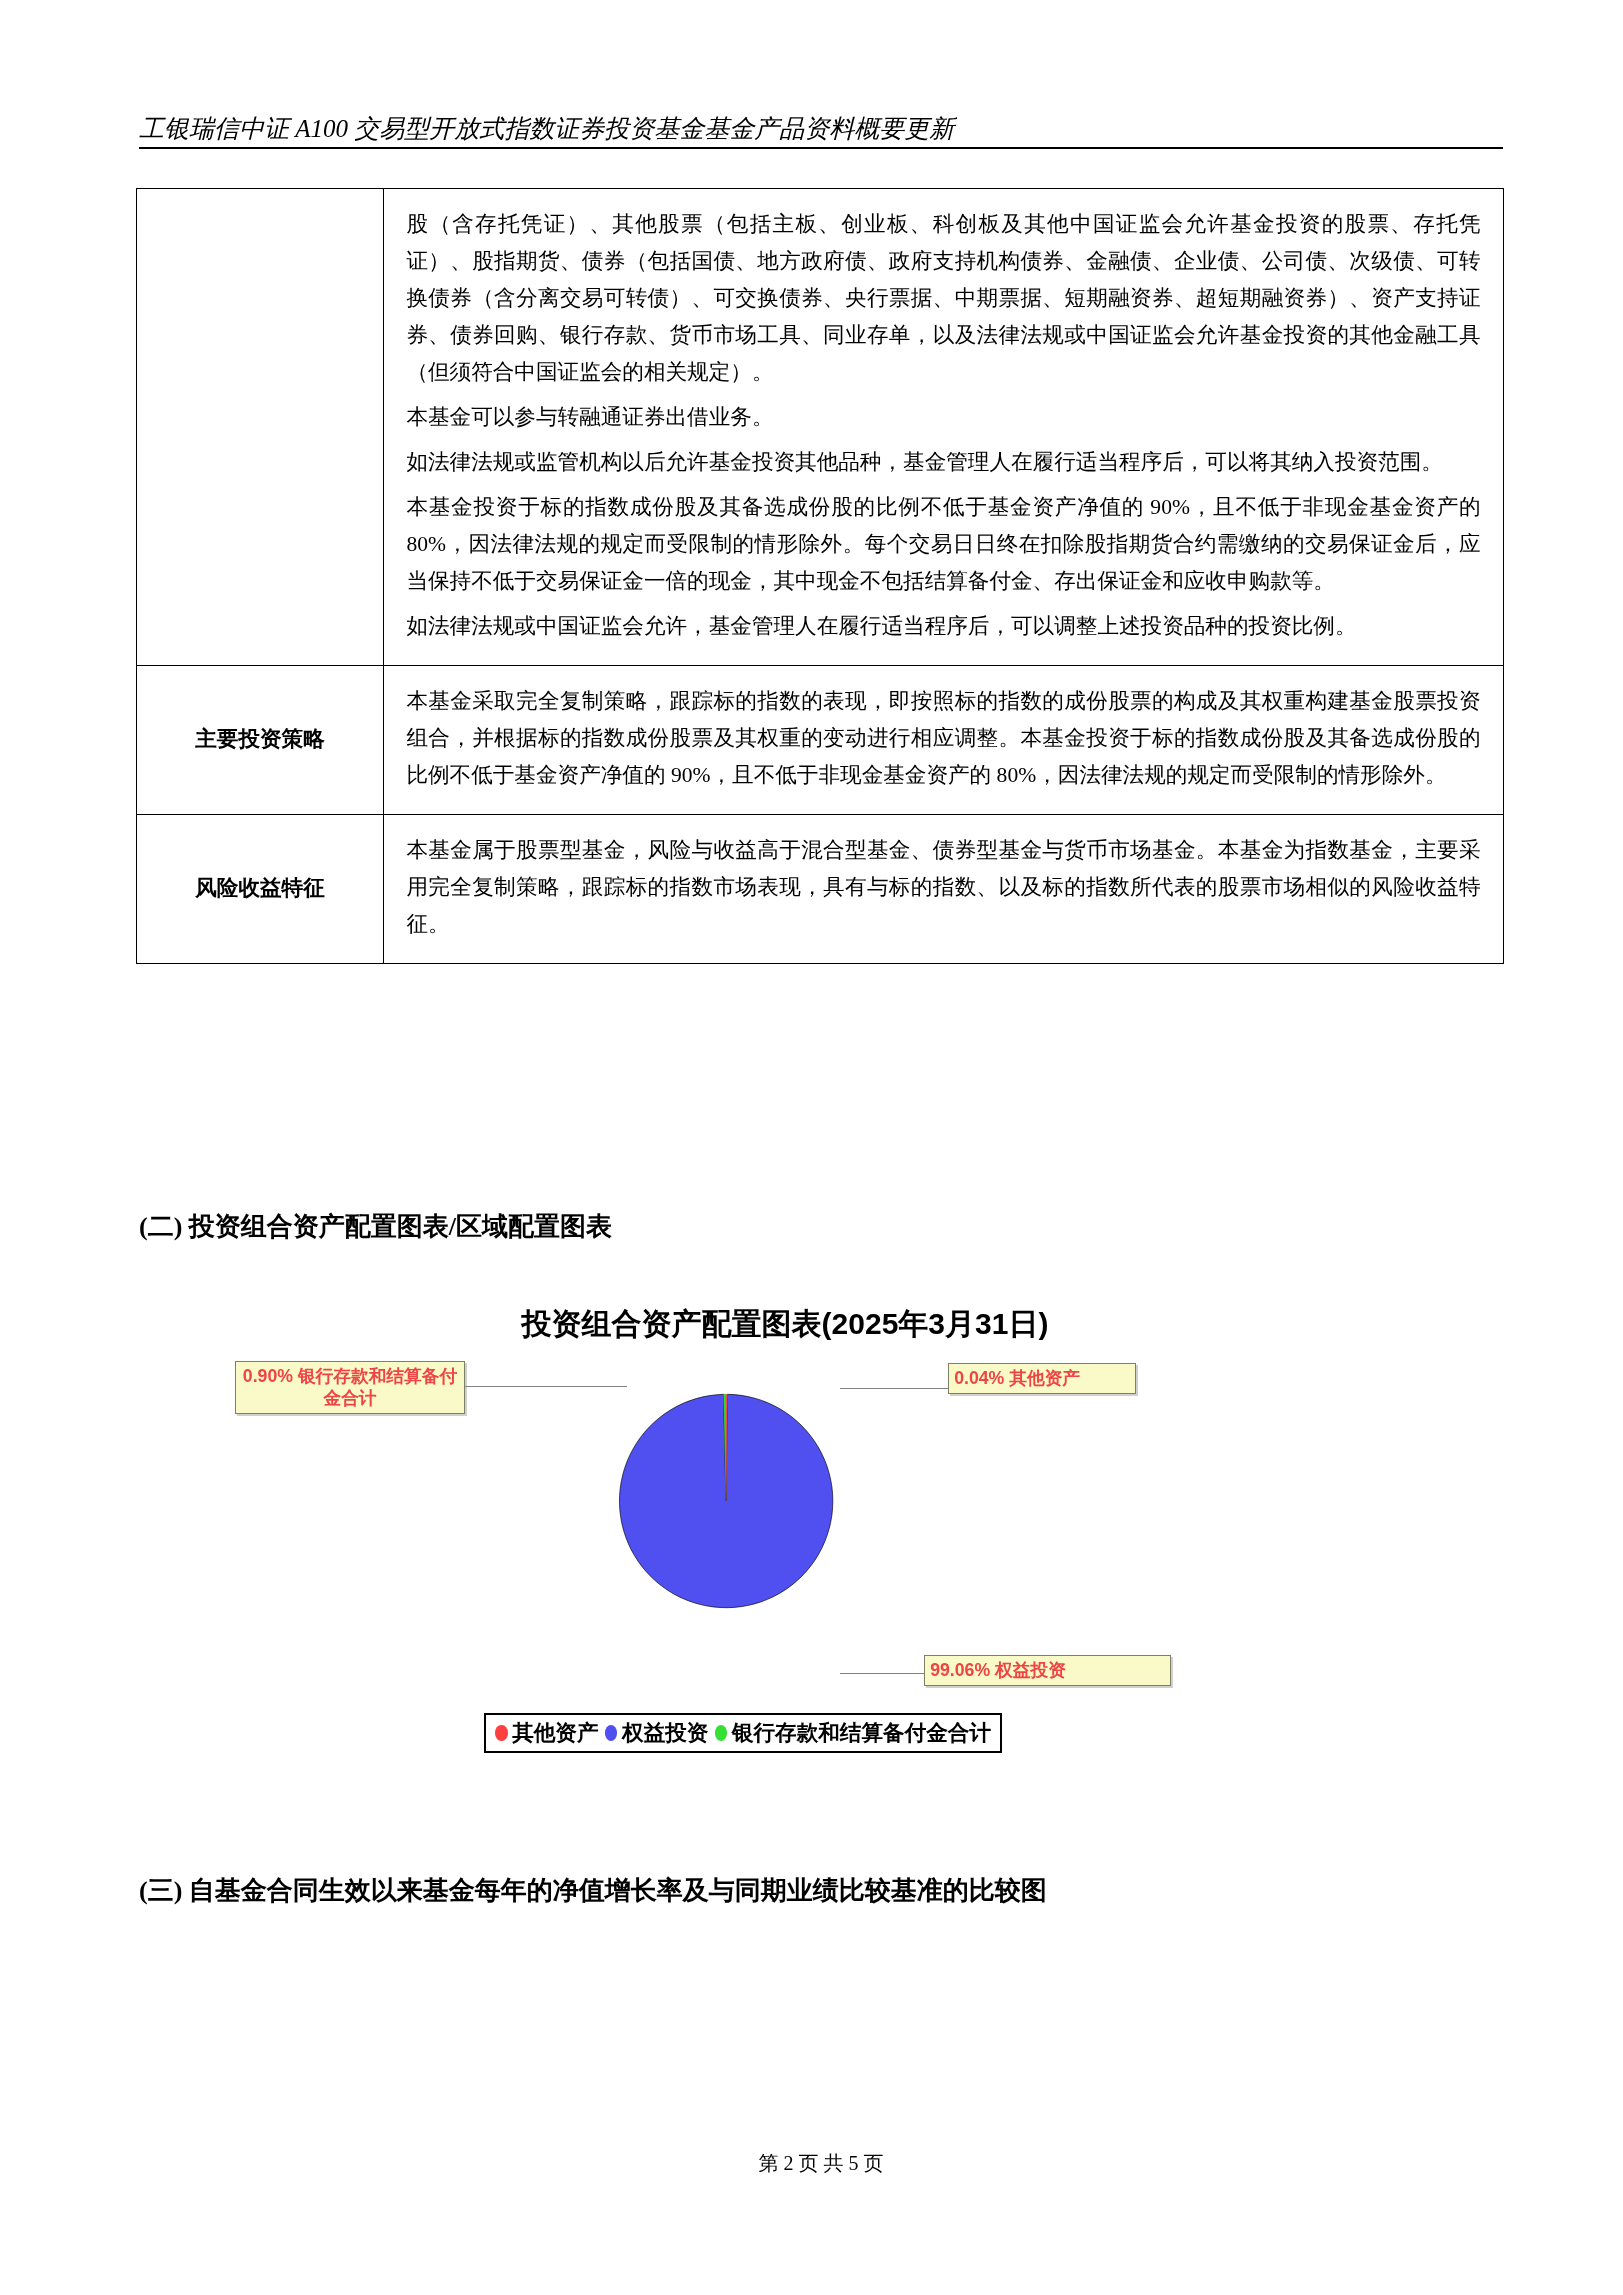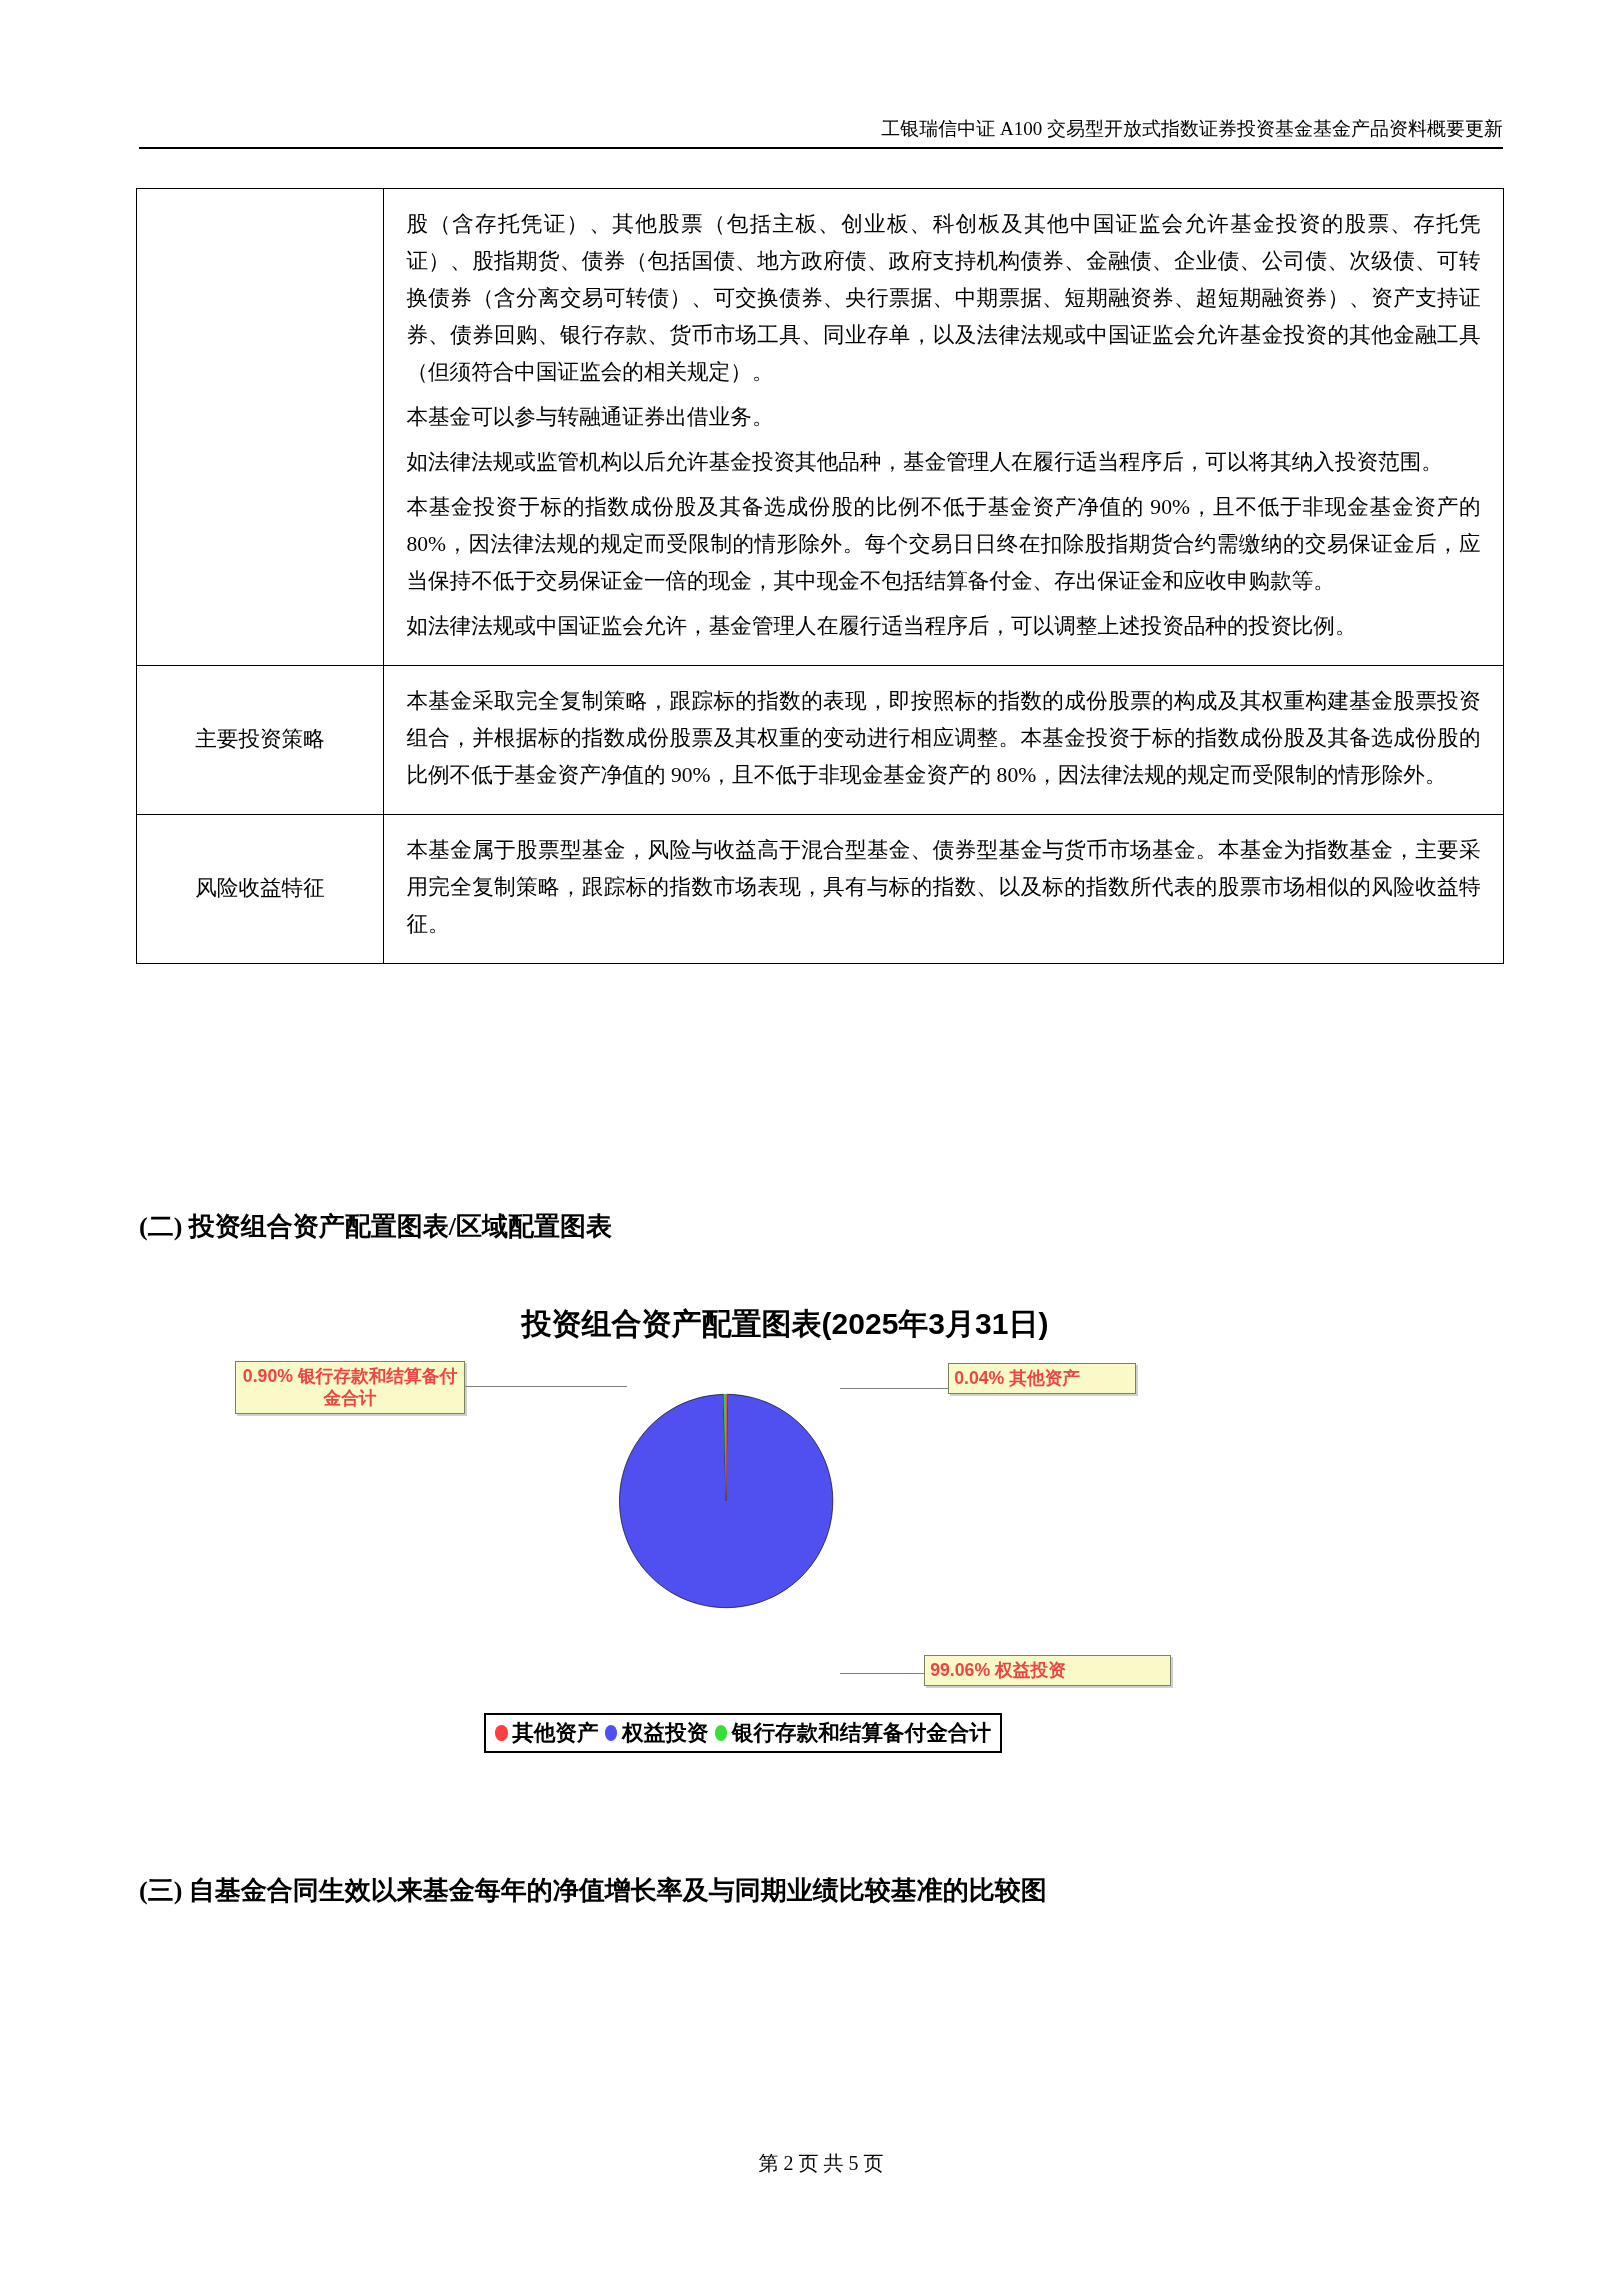--- a/index.html
+++ b/index.html
@@ -22,26 +22,27 @@
   }
 
   
   .doc-header {
     position: absolute;
     left: 139px;
     top: 116px;
     width: 1364px;
   }
   .doc-header .hdr-text {
-    text-align: right;
-    font-size: 19px;
+    text-align: left;
+    font-size: 25px;
     line-height: 26px;
     font-family: "Liberation Serif", "DejaVu Serif", serif;
     letter-spacing: 0px;
     white-space: nowrap;
+    font-style: italic;
   }
   .doc-header .hdr-rule {
     margin-top: 5.2px;
     border-bottom: 2.6px solid #000;
   }
 
   
   .info-table {
     position: absolute;
     left: 136px;
@@ -51,21 +52,21 @@
     table-layout: fixed;
   }
   .info-table td {
     border: 1px solid #000;
     vertical-align: middle;
     padding: 0;
   }
   .info-table td.label-cell {
     width: 233px;
     text-align: center;
-    font-weight: normal;
+    font-weight: bold;
     font-size: 21.6px;
     line-height: 29px;
     padding: 11.8px 6.5px;
   }
   .info-table td.body-cell {
     padding: 9.2px 14.4px 11.8px 14.4px;
     font-size: 21.6px;
     line-height: 37px;
   }
   .info-table td.body-cell p {

